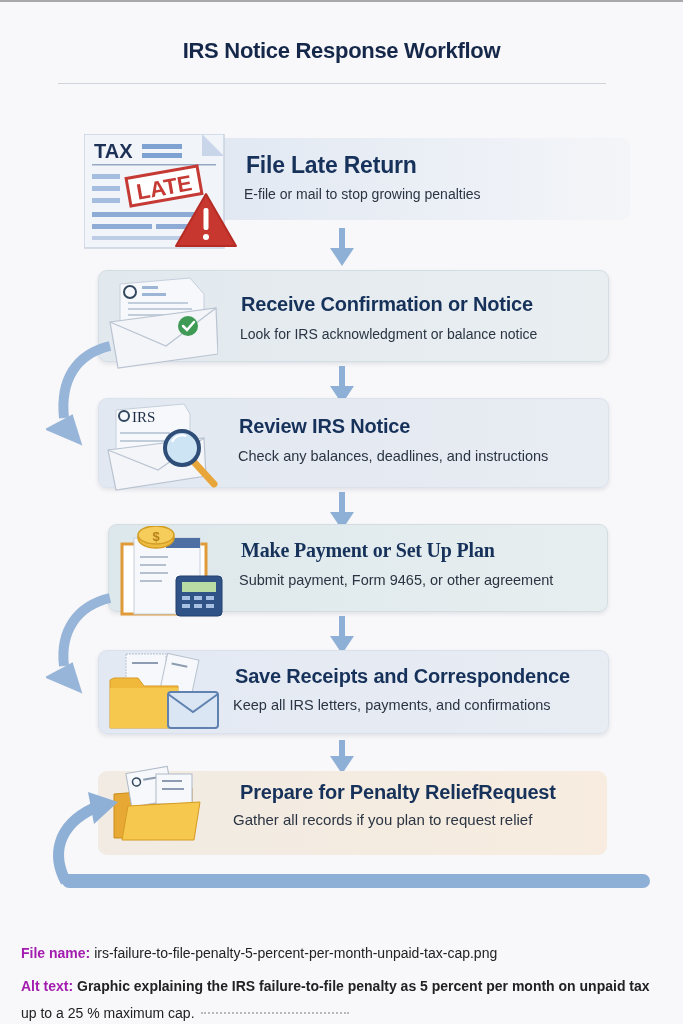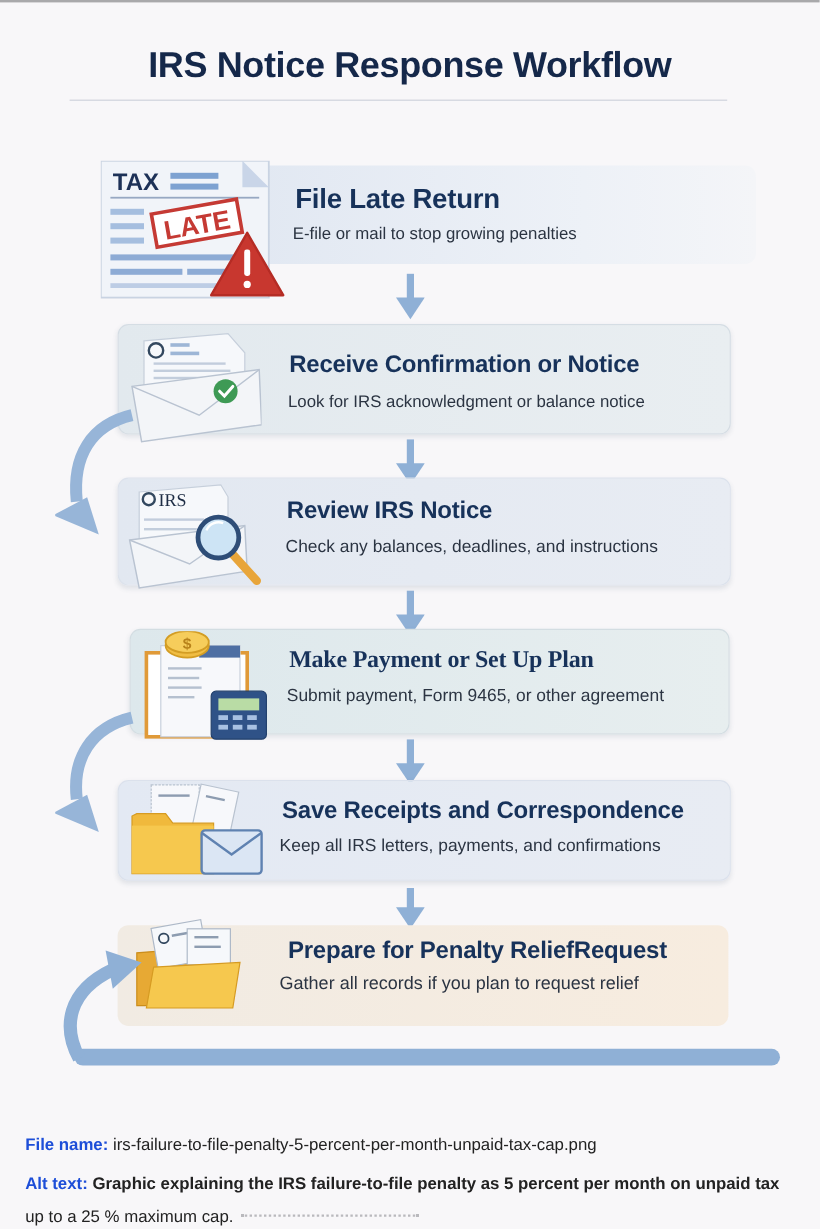--- a/index.html
+++ b/index.html
@@ -6,21 +6,21 @@
   body {
     width: 683px; height: 1024px; overflow: hidden;
     background: #f8f7f9;
     font-family: "Liberation Sans", "DejaVu Sans", sans-serif;
     position: relative;
     border-top: 2px solid #a9a9ab;
     box-sizing: border-box;
   }
   .title {
     position: absolute; left: 0; width: 683px; top: 36px;
-    text-align: center; font-size: 30px; font-weight: bold;
+    text-align: center; font-size: 22px; font-weight: bold;
     color: #15284a; letter-spacing: -0.3px;
   }
   .title-rule {
     position: absolute; left: 58px; width: 548px; top: 81px;
     height: 1px; background: #cfd3dc;
   }
   .card {
     position: absolute; border-radius: 9px;
     box-shadow: 0 2px 4px rgba(60,80,110,0.12);
   }
@@ -28,21 +28,21 @@
     position: absolute; font-weight: bold; color: #17325a;
     font-size: 20px; white-space: nowrap; letter-spacing: -0.2px;
   }
   .card .cs {
     position: absolute; color: #2b3442; font-size: 14.5px; white-space: nowrap;
   }
   .arrow-down { position: absolute; width: 24px; height: 40px; }
   .icon { position: absolute; }
   .side-arc { position: absolute; }
   .footer { position: absolute; left: 21px; font-size: 14px; color: #222; white-space: nowrap; }
-  .footer b { color: #1d4ed8; }
+  .footer b { color: #a21caf; }
   .dots { display:inline-block; width:148px; height:3px; border-top: 2px dotted #b9b9bd; vertical-align: middle; margin-left: 6px; }
 </style>
 </head>
 <body>
 
 <div class="title">IRS Notice Response Workflow</div>
 <div class="title-rule"></div>
 
 <div class="card" style="left:150px;top:136px;width:480px;height:82px;background:linear-gradient(90deg,#dfe6f1,#edf1f7 70%,#f4f5f8);box-shadow:none;">
   <div class="ct" style="left:96px;top:14px;font-size:23px;">File Late Return</div>

